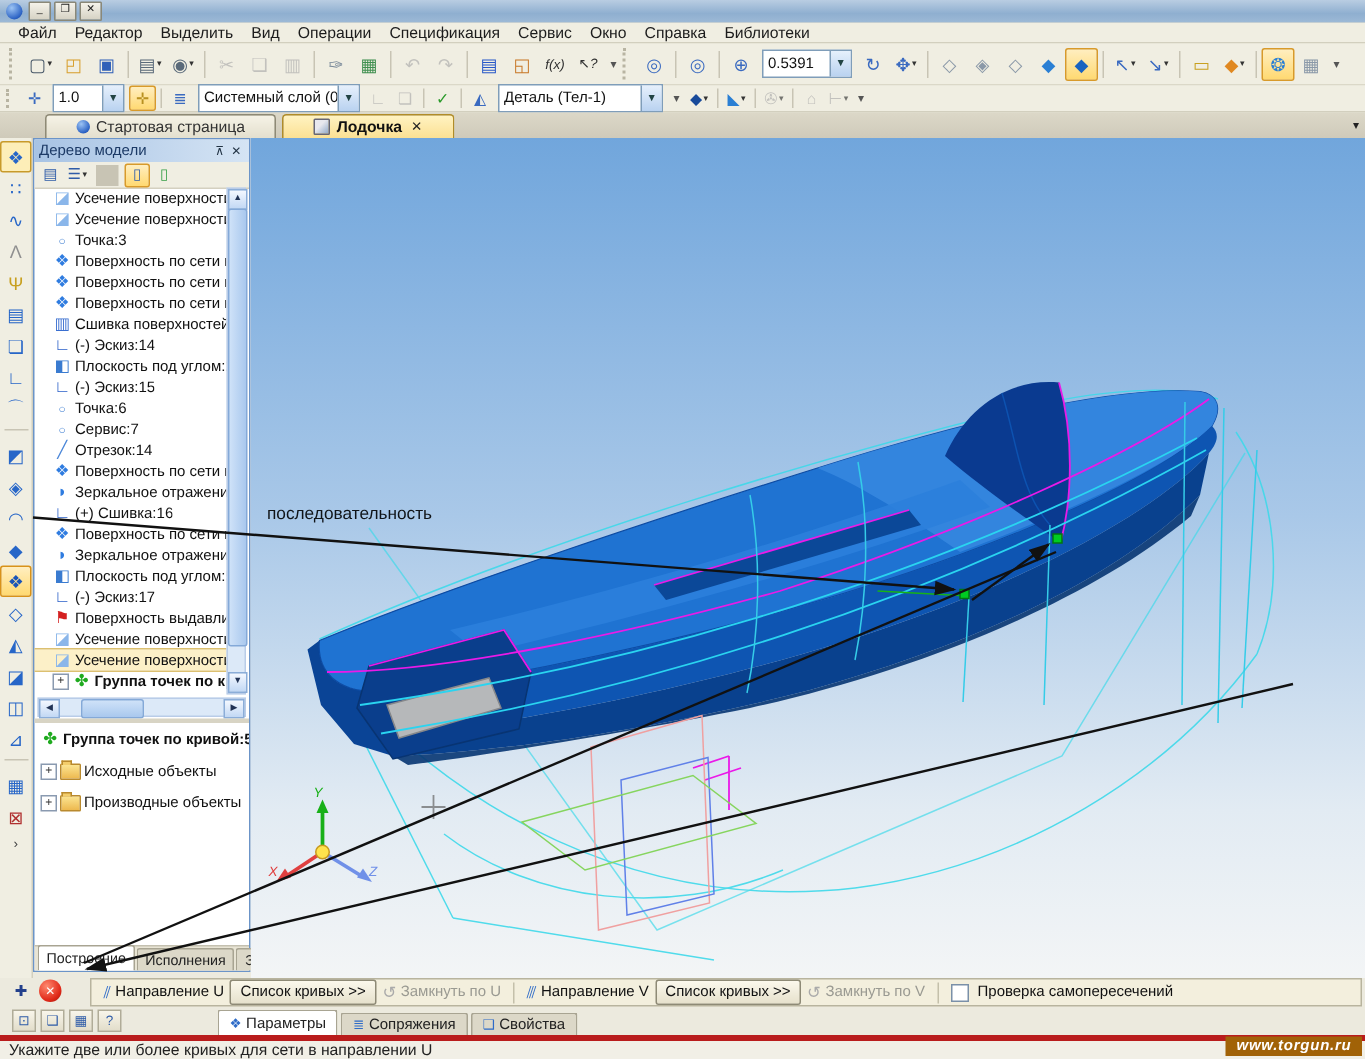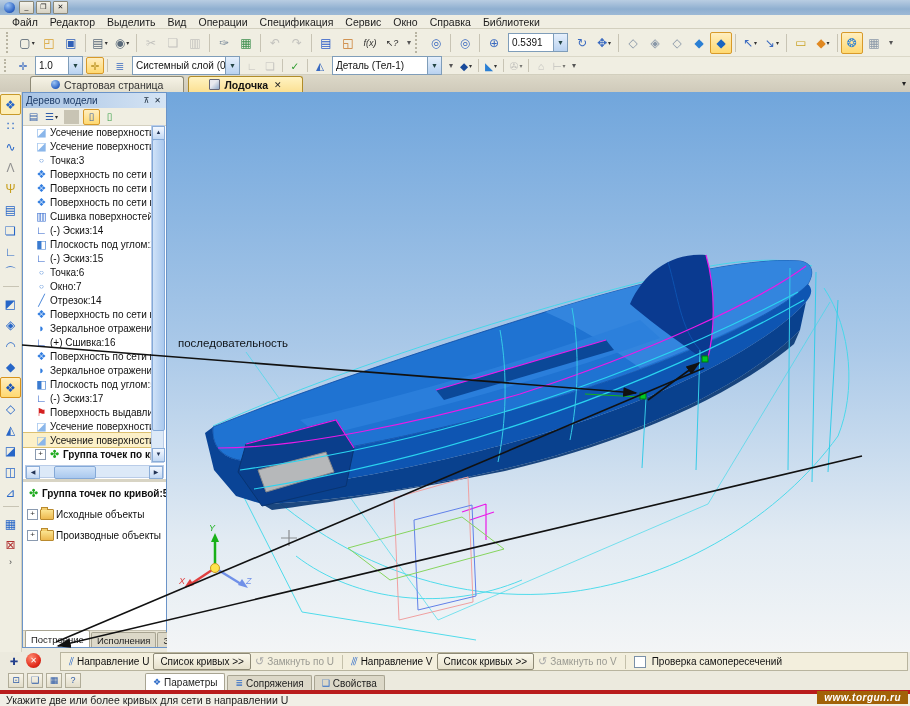--- a/index.html
+++ b/index.html
@@ -591,21 +591,21 @@
 
         <div class="trow pt">
 
           <span class="ico" style="color: rgb(58, 123, 208);">○</span>
           <span class="lbl">Точка:6</span>
         </div>
 
         <div class="trow pt">
 
           <span class="ico" style="color: rgb(58, 123, 208);">○</span>
-          <span class="lbl">Окно:7</span>
+          <span class="lbl">Сервис:7</span>
         </div>
 
         <div class="trow">
 
           <span class="ico" style="color: rgb(74, 134, 216);">╱</span>
           <span class="lbl">Отрезок:14</span>
         </div>
 
         <div class="trow">
 

